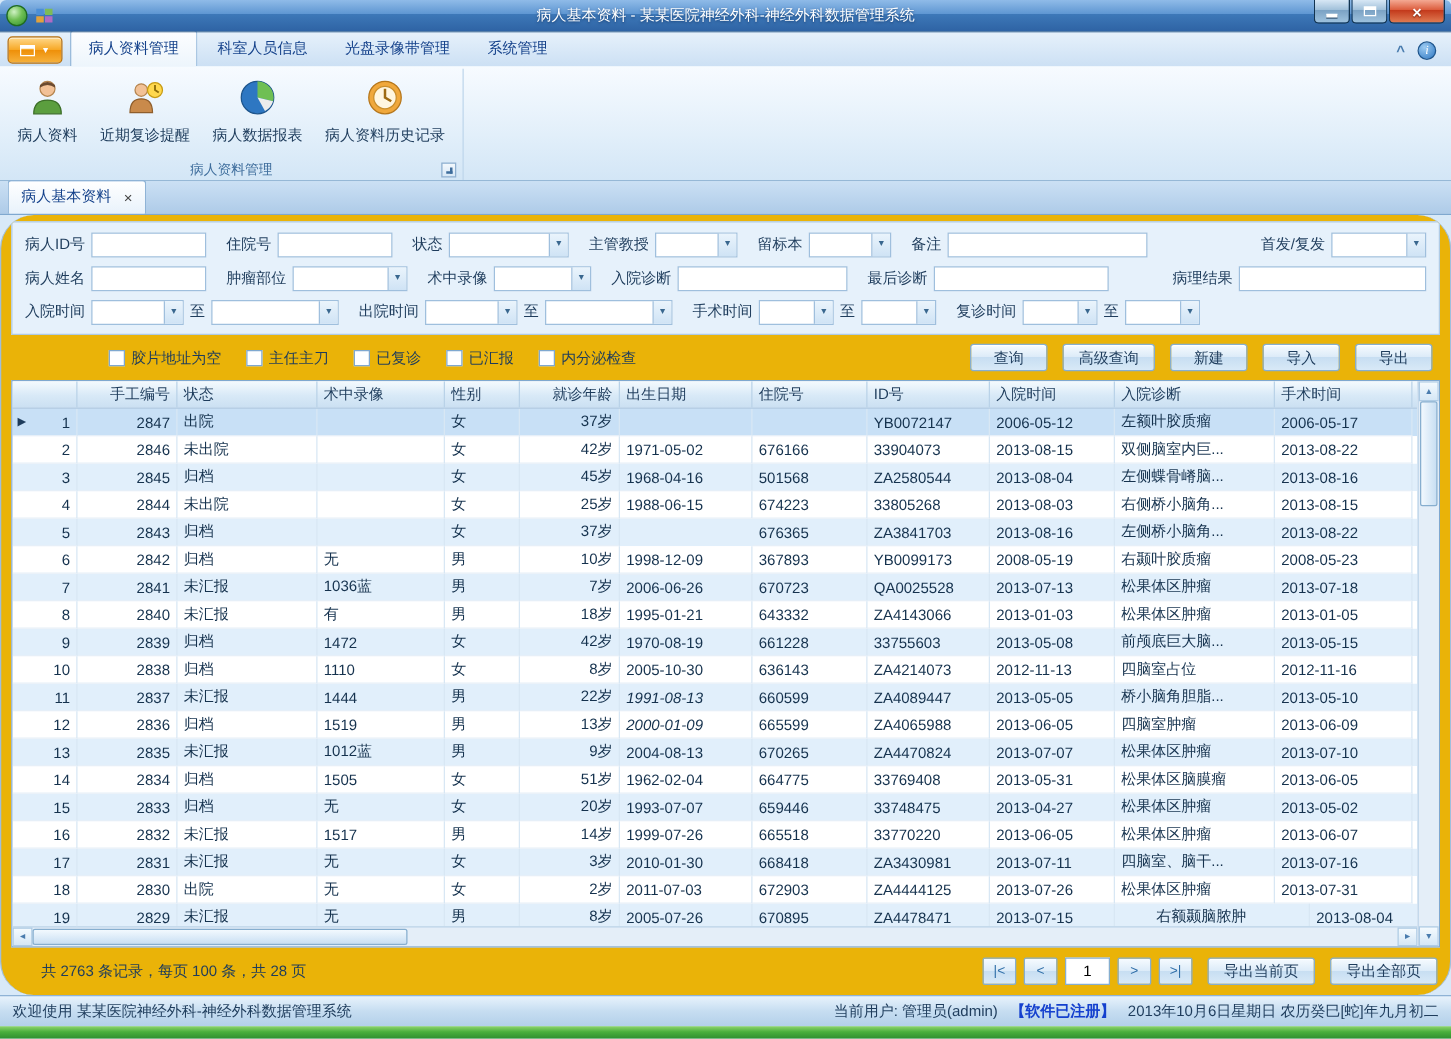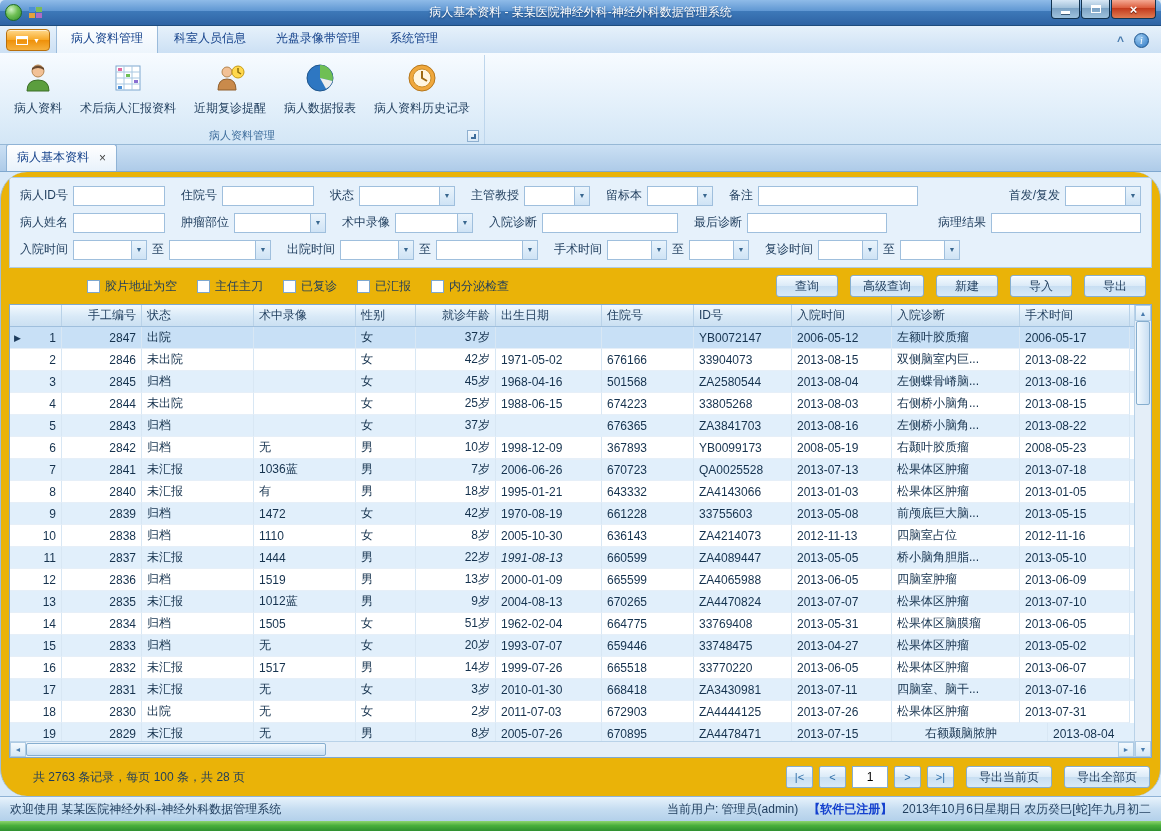--- a/index.html
+++ b/index.html
@@ -160,33 +160,20 @@
               <circle cx="16" cy="9" r="6" fill="#F2C196" stroke="#B5854F"></circle>
               <path d="M10 6 Q16 1 22 6 L22 8 Q16 4 10 8 Z" fill="#6B4A2F"></path>
               <path d="M5 29 Q5 18 16 18 Q27 18 27 29 Z" fill="#5B9E3E" stroke="#3C6E28"></path>
             </svg>
           </span>
           <span>病人资料</span>
         </div>
         <div class="ritem">
           <span class="icn">
             <svg width="32" height="32" viewBox="0 0 32 32">
-              <rect x="4" y="4" width="24" height="24" fill="#FFFFFF" stroke="#7FA8CF"></rect>
-              <path d="M4 10 H28 M4 16 H28 M4 22 H28 M12 4 V28 M20 4 V28" stroke="#A9C8E2" fill="none"></path>
-              <rect x="6" y="6" width="4" height="3" fill="#E06A9F"></rect>
-                <rect x="14" y="12" width="4" height="3" fill="#6FBF54"></rect>
-              <rect x="22" y="18" width="4" height="3" fill="#8A6FD1"></rect>
-                <rect x="6" y="24" width="4" height="3" fill="#4C8FD6"></rect>
-            </svg>
-          </span>
-          <span>术后病人汇报资料</span>
-        </div>
-        <div class="ritem">
-          <span class="icn">
-            <svg width="32" height="32" viewBox="0 0 32 32">
               <circle cx="13" cy="10" r="5" fill="#F2C196" stroke="#B5854F"></circle>
               <path d="M4 28 Q4 17 13 17 Q22 17 22 28 Z" fill="#C98A4B" stroke="#8F5E2C"></path>
               <circle cx="24" cy="10" r="6" fill="#FFD84D" stroke="#C79A12"></circle>
               <path d="M24 6 V10 L27 12" stroke="#8F6E0A" fill="none" stroke-width="1.5"></path>
             </svg>
           </span>
           <span>近期复诊提醒</span>
         </div>
         <div class="ritem">
           <span class="icn">
@@ -558,21 +545,21 @@
               <div class="grid-cell col10" style="width: 128px;">桥小脑角胆脂...</div>
               <div class="grid-cell col11" style="width: 110px;">2013-05-10</div>
             </div>
             <div class="grid-row even">
               <div class="grid-cell col0" style="width: 52px;">12</div>
               <div class="grid-cell col1" style="width: 80px;">2836</div>
               <div class="grid-cell col2" style="width: 112px;">归档</div>
               <div class="grid-cell col3" style="width: 102px;">1519</div>
               <div class="grid-cell col4" style="width: 60px;">男</div>
               <div class="grid-cell col5" style="width: 80px;">13岁</div>
-              <div class="grid-cell col6" style="width: 106px;">2000-01-09</div>
+              <div class="grid-cell col6" style="width: 106px; font-style: italic;">2000-01-09</div>
               <div class="grid-cell col7" style="width: 92px;">665599</div>
               <div class="grid-cell col8" style="width: 98px;">ZA4065988</div>
               <div class="grid-cell col9" style="width: 100px;">2013-06-05</div>
               <div class="grid-cell col10" style="width: 128px;">四脑室肿瘤</div>
               <div class="grid-cell col11" style="width: 110px;">2013-06-09</div>
             </div>
             <div class="grid-row odd">
               <div class="grid-cell col0" style="width: 52px;">13</div>
               <div class="grid-cell col1" style="width: 80px;">2835</div>
               <div class="grid-cell col2" style="width: 112px;">未汇报</div>

